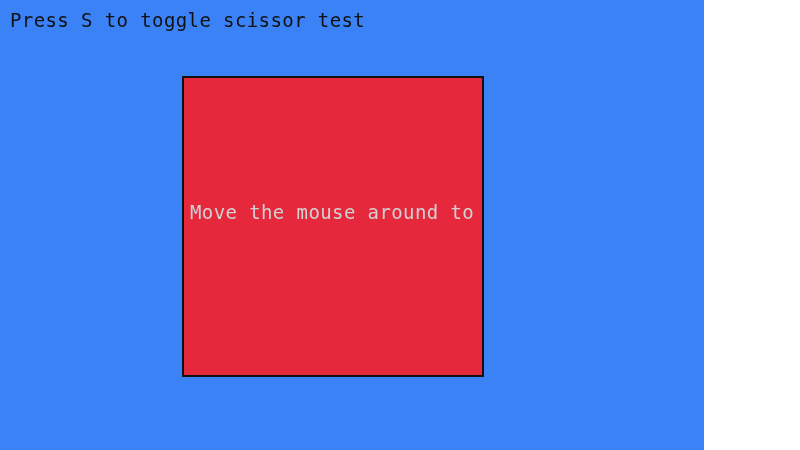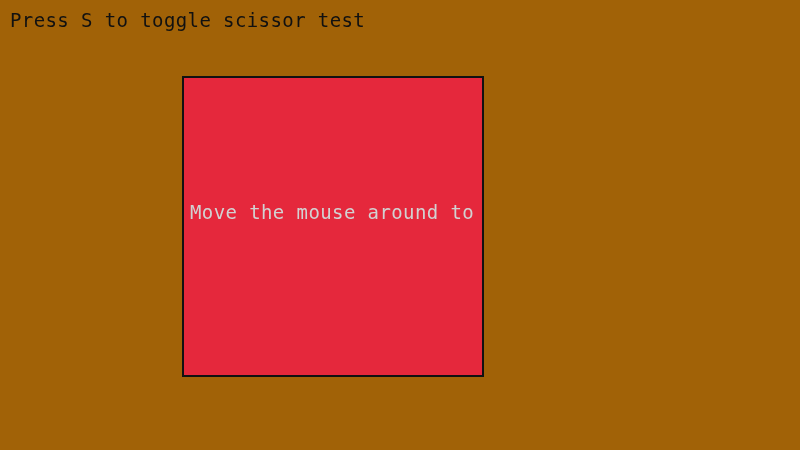--- a/index.html
+++ b/index.html
@@ -6,24 +6,24 @@
   html, body {
     margin: 0;
     padding: 0;
   }
   body {
     font-family: "DejaVu Sans Mono", "Liberation Mono", monospace;
   }
 
   #app {
     position: relative;
-    width: 800px;
+    width: 704px;
     height: 450px;
     overflow: hidden;
-    background: #a16207;
+    background: #3b82f6;
   }
 
   
   #hud {
     position: absolute;
     left: 10px;
     top: 6px;
     width: 760px;
     height: 28px;
     display: flex;

